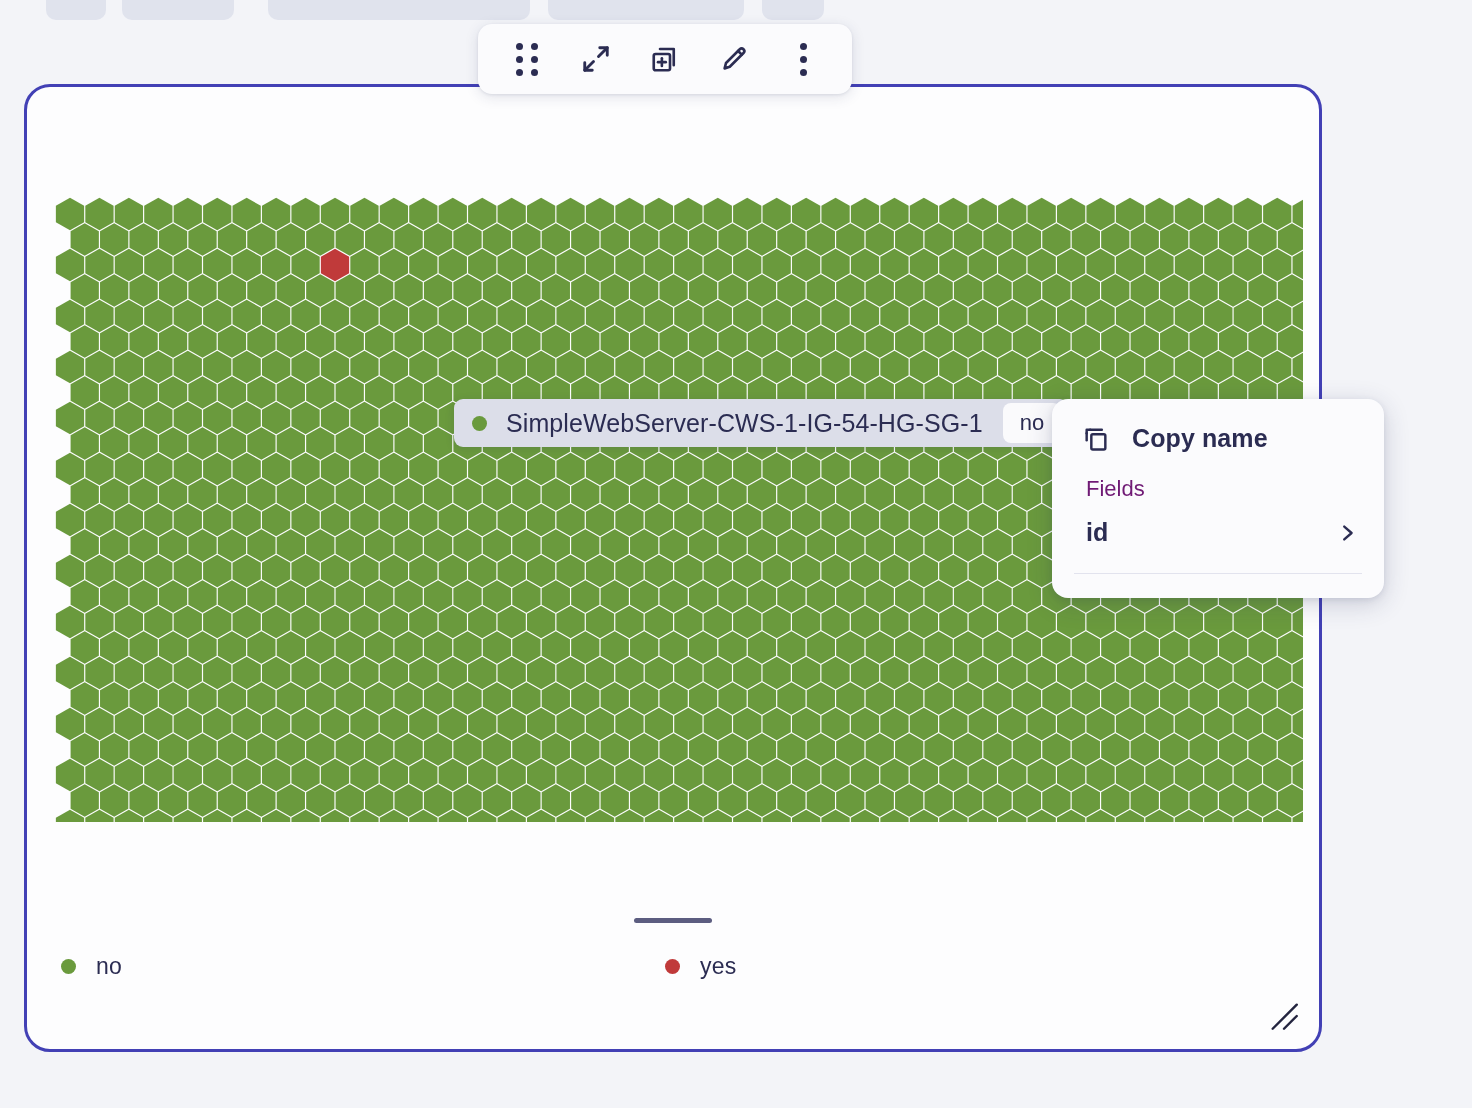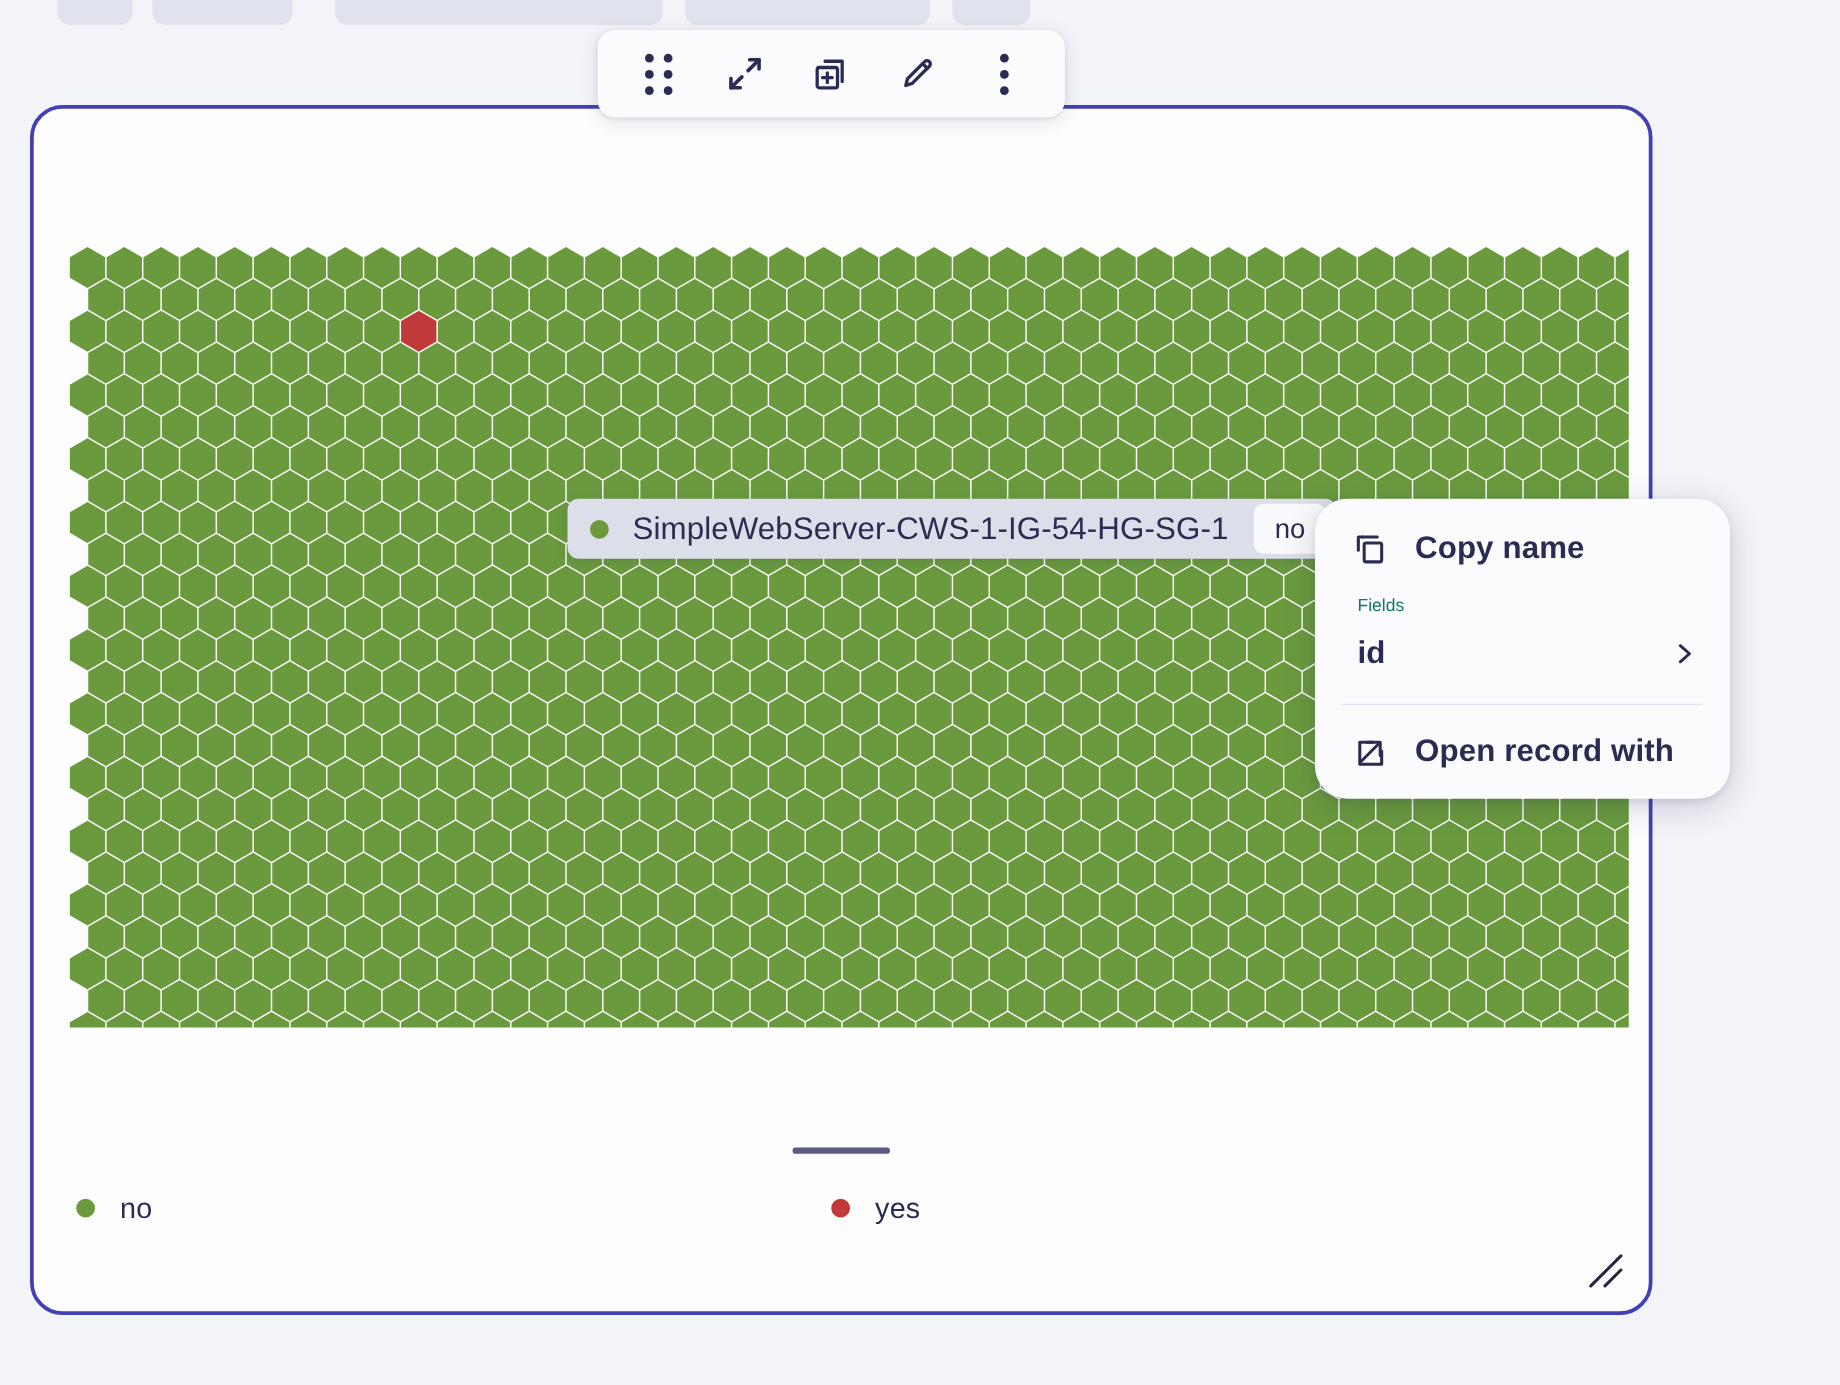--- a/index.html
+++ b/index.html
@@ -113,35 +113,35 @@
   .record-pill .rp-badge {
     background: #fafafc; border-radius: 8px;
     padding: 7px 17px; font-size: 22px; color: #2b2c52;
   }
 
   
   .ctx-menu {
     position: absolute; left: 1052px; top: 399px;
     width: 332px;
     background: #fbfbfd;
-    border-radius: 26px;
+    border-radius: 16px;
     box-shadow: 0 6px 26px rgba(40,45,90,.20), 0 2px 6px rgba(40,45,90,.10);
     padding: 14px 0 12px 0;
     z-index: 50;
   }
   .ctx-row {
     display: flex; align-items: center;
     padding: 11px 22px 11px 30px;
     cursor: pointer;
   }
   .ctx-row .ic { width: 30px; margin-right: 20px; display: flex; color:#2b2c52;}
   .ctx-row .tx { font-size: 25px; color: #2b2c52; font-weight: 700; letter-spacing:.1px;}
   .ctx-section {
     padding: 12px 30px 2px 34px;
-    font-size: 14px; color: #0f766e;
+    font-size: 22px; color: #701a75;
   }
   .ctx-field {
     display: flex; align-items: center; justify-content: space-between;
     padding: 14px 26px 14px 34px; cursor: pointer;
   }
   .ctx-field .fname { font-size: 25px; color: #2b2c52; font-weight: 700; }
   .ctx-sep { height: 1px; background: #e2e3ee; margin: 12px 22px; }
 </style>
 </head>
 <body>
@@ -1388,23 +1388,13 @@
     <span class="fname">id</span>
     <svg width="22" height="22" viewBox="0 0 24 24" fill="none" stroke="#2b2c52" stroke-width="2.6" stroke-linecap="round" stroke-linejoin="round">
       <polyline points="9,5 17,12 9,19"></polyline>
     </svg>
   </div>
 
 
 
   <div class="ctx-sep"></div>
 
-  <div class="ctx-row">
-    <span class="ic">
-      <svg width="28" height="28" viewBox="0 0 24 24" fill="none" stroke="currentColor" stroke-width="2.1" stroke-linecap="round" stroke-linejoin="round">
-        <path d="M20 11 V20 H5 V5 H14"></path>
-        <line x1="6" y1="18" x2="18" y2="6"></line>
-        <polyline points="10,5 19,5 19,14"></polyline>
-      </svg>
-    </span>
-    <span class="tx">Open record with</span>
-  </div>
 </div>
 
 </body></html>

